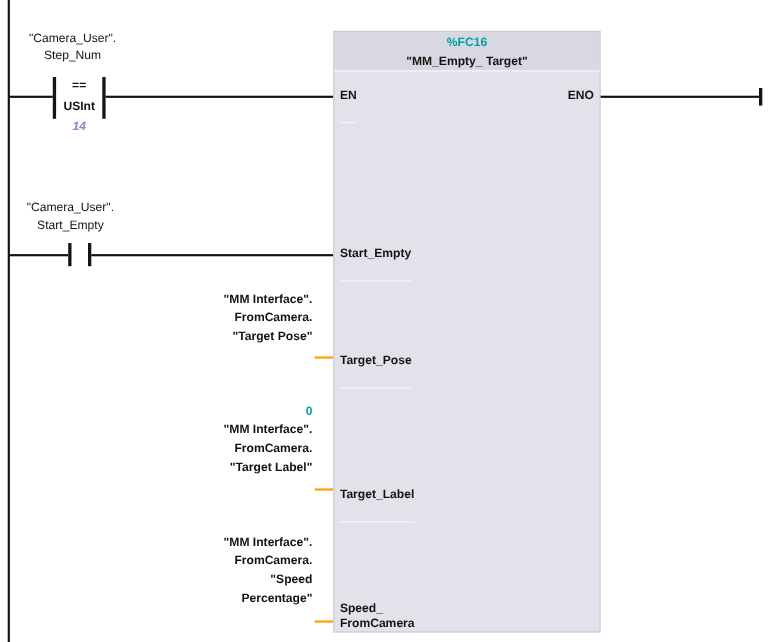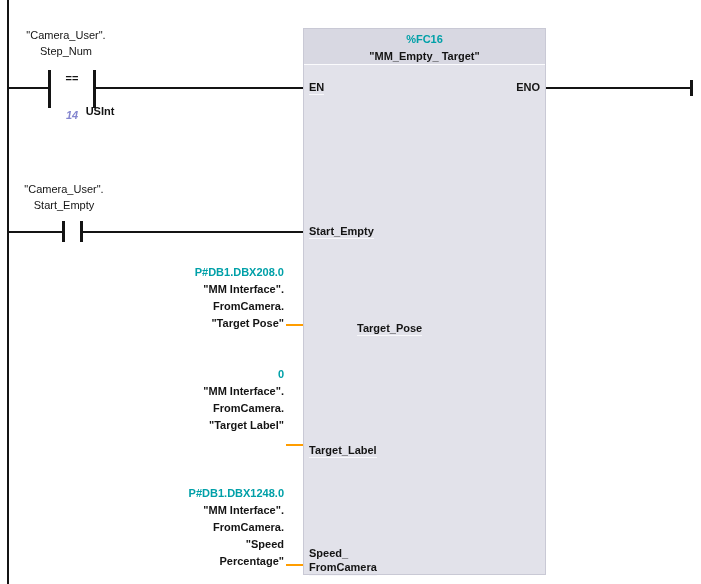--- a/index.html
+++ b/index.html
@@ -23,21 +23,21 @@
     background:#e2e2ea;border:1px solid #c9c9d5;box-sizing:border-box;
   }
   .fb-header{
     position:absolute;left:0;top:0;width:100%;height:36px;
     background:#d8d8e2;border-bottom:1px solid #fbfbfd;box-sizing:border-box;
     text-align:center;
   }
   .fb-addr{margin-top:4px;font-weight:bold;color:#00a0a8;}
   .fb-name{margin-top:5px;font-weight:bold;color:#141414;}
   .port{position:absolute;font-weight:bold;white-space:nowrap;}
-  .port .ul{display:inline-block;border-bottom:1px solid #f8f8fb;padding-bottom:1px;text-align:center;}
+  .port .ul{display:inline-block;border-bottom:1px solid #f8f8fb;padding-bottom:18px;text-align:center;}
   .og{position:absolute;left:120px;width:164px;text-align:right;line-height:17px;font-weight:bold;}
   .oc{position:absolute;width:17px;height:2px;background:#ff9d00;}
   .tick{position:absolute;width:3px;height:16px;background:#141414;}
 </style>
 </head>
 <body>
 
 <div class="canvas">
 
   <div class="rail" style="left:7px;top:0;height:584px;"></div>
@@ -46,56 +46,54 @@
     <div>"Camera_User".</div>
     <div>Step_Num</div>
   </div>
 
   <div class="wire" style="left:8px;top:87px;width:40px;"></div>
 
   <div>
     <div class="bar" style="left:48px;top:70px;height:38px;"></div>
     <div class="bar" style="left:93px;top:70px;height:38px;"></div>
     <div class="txt center b" style="left:51px;top:71px;width:42px;">==</div>
-    <div class="txt center b" style="left:51px;top:104px;width:42px;margin-left:28px;">USInt</div>
+    <div class="txt center b" style="left:51px;top:90px;width:42px;">USInt</div>
     <div class="txt center b blue" style="left:51px;top:108px;width:42px;font-style:italic;">14</div>
   </div>
 
   <div class="wire" style="left:96px;top:87px;width:207px;"></div>
 
   <div class="txt center lbl-2line" style="left:14px;top:181px;width:100px;">
     <div>"Camera_User".</div>
     <div>Start_Empty</div>
   </div>
 
   <div class="wire" style="left:8px;top:231px;width:54px;"></div>
   <div>
     <div class="bar" style="left:62px;top:221px;height:21px;"></div>
     <div class="bar" style="left:80px;top:221px;height:21px;"></div>
   </div>
   <div class="wire" style="left:83px;top:231px;width:220px;"></div>
 
   <div class="og" style="top:264px;">
-    <div class="teal">P#DB1.DBX208.0</div>
     <div>"MM Interface".</div>
     <div>FromCamera.</div>
     <div>"Target Pose"</div>
   </div>
   <div class="oc" style="left:286px;top:324px;"></div>
 
   <div class="og" style="top:366px;">
     <div class="teal">0</div>
     <div>"MM Interface".</div>
     <div>FromCamera.</div>
     <div>"Target Label"</div>
   </div>
   <div class="oc" style="left:286px;top:444px;"></div>
 
   <div class="og" style="top:485px;">
-    <div class="teal">P#DB1.DBX1248.0</div>
     <div>"MM Interface".</div>
     <div>FromCamera.</div>
     <div>"Speed</div>
     <div>Percentage"</div>
   </div>
   <div class="oc" style="left:286px;top:564px;"></div>
 
   <div class="fb">
     <div class="fb-header">
       <div class="fb-addr">%FC16</div>
@@ -105,21 +103,21 @@
     <div class="port" style="left:5px;top:52px;">
       <span class="ul">EN</span>
     </div>
     <div class="port" style="right:5px;top:52px;margin-left:44px;">
       <span>ENO</span>
     </div>
 
     <div class="port" style="left:5px;top:196px;">
       <span class="ul">Start_Empty</span>
     </div>
-    <div class="port" style="left:5px;top:293px;margin-left:48px;">
+    <div class="port" style="left:5px;top:293px;">
       <span class="ul">Target_Pose</span>
     </div>
     <div class="port" style="left:5px;top:415px;">
       <span class="ul">Target_Label</span>
     </div>
     <div class="port" style="left:5px;top:517px;line-height:14px;">
       <div>Speed_</div>
       <div><span class="ul">FromCamera</span></div>
     </div>
   </div>

